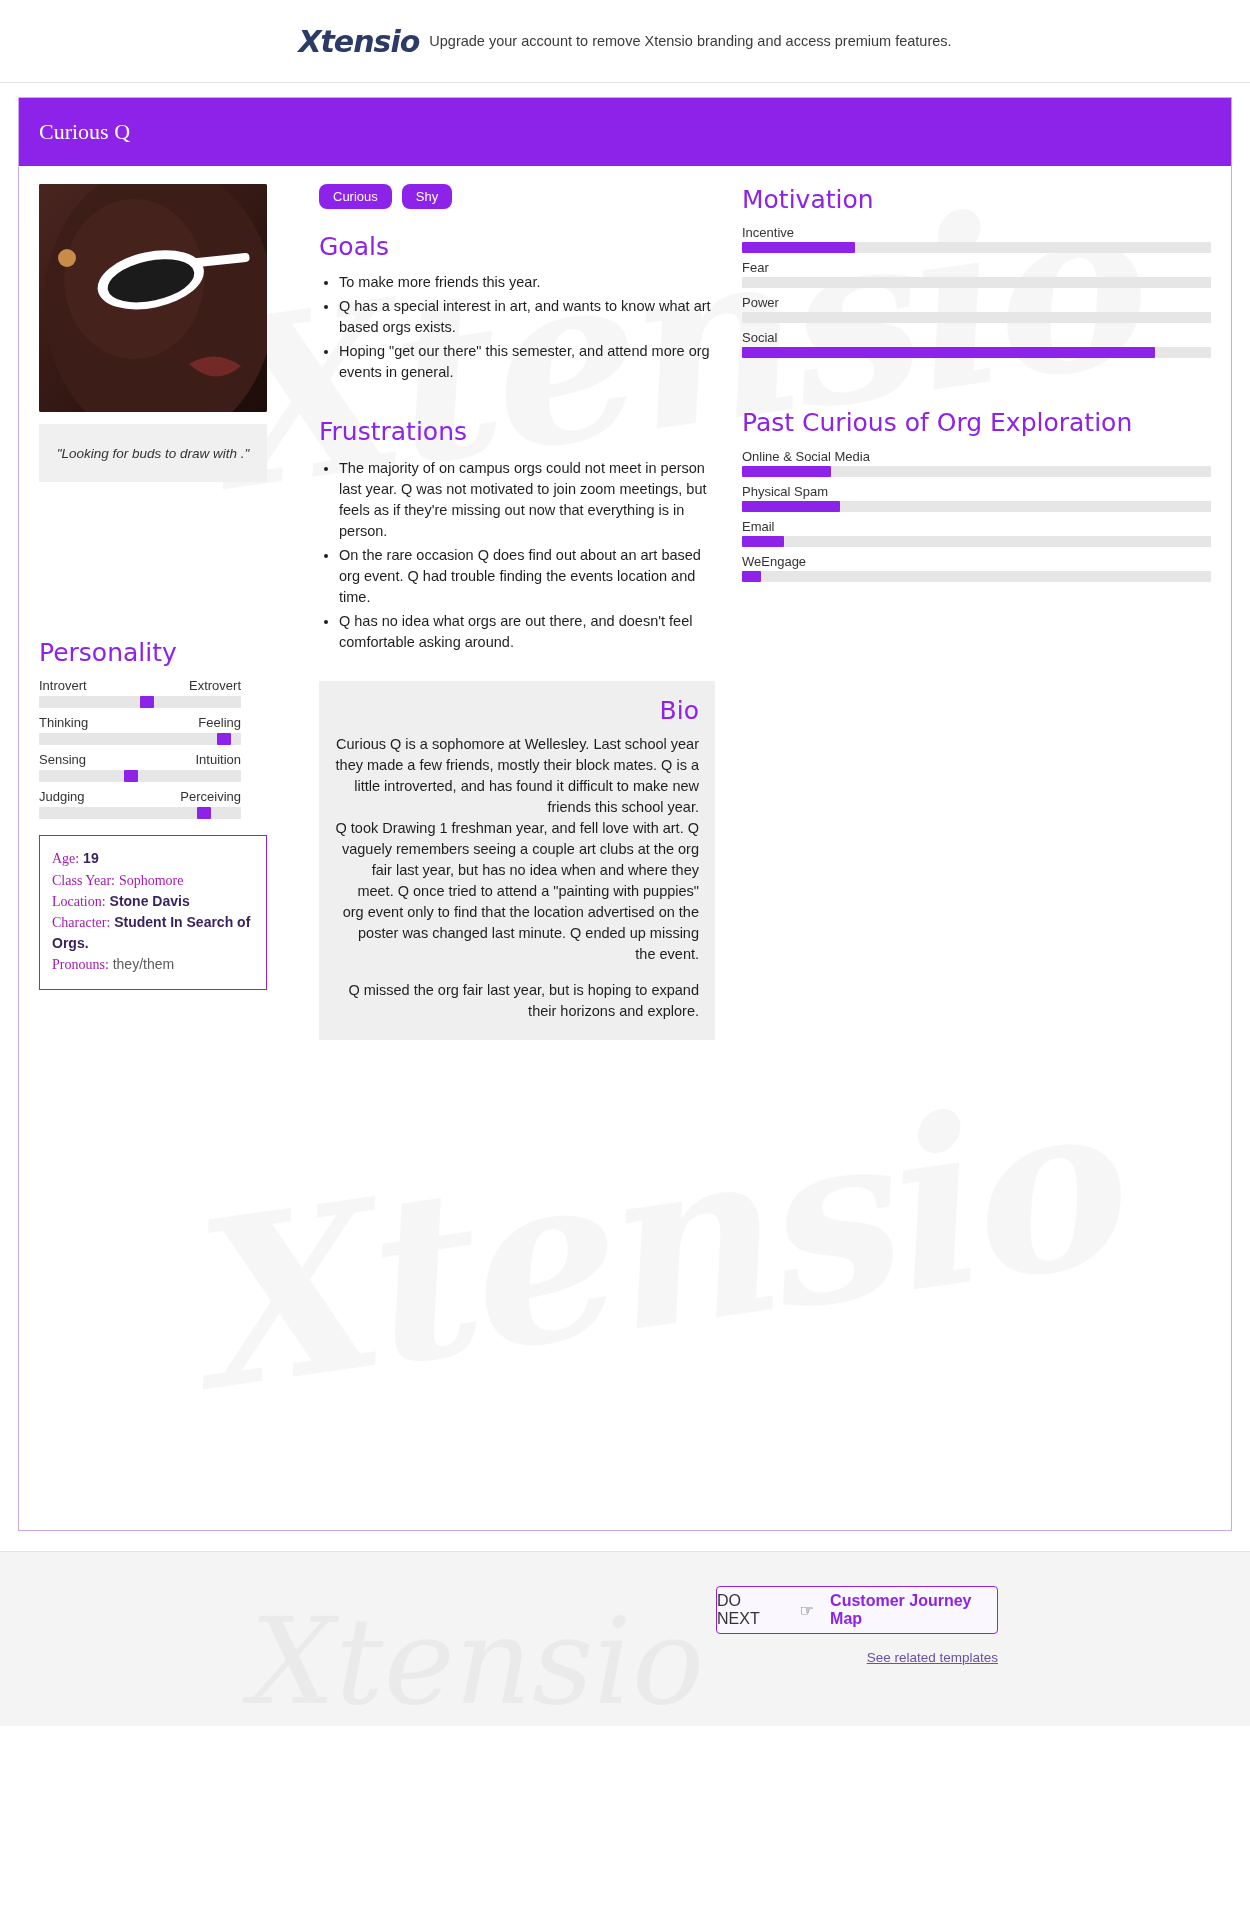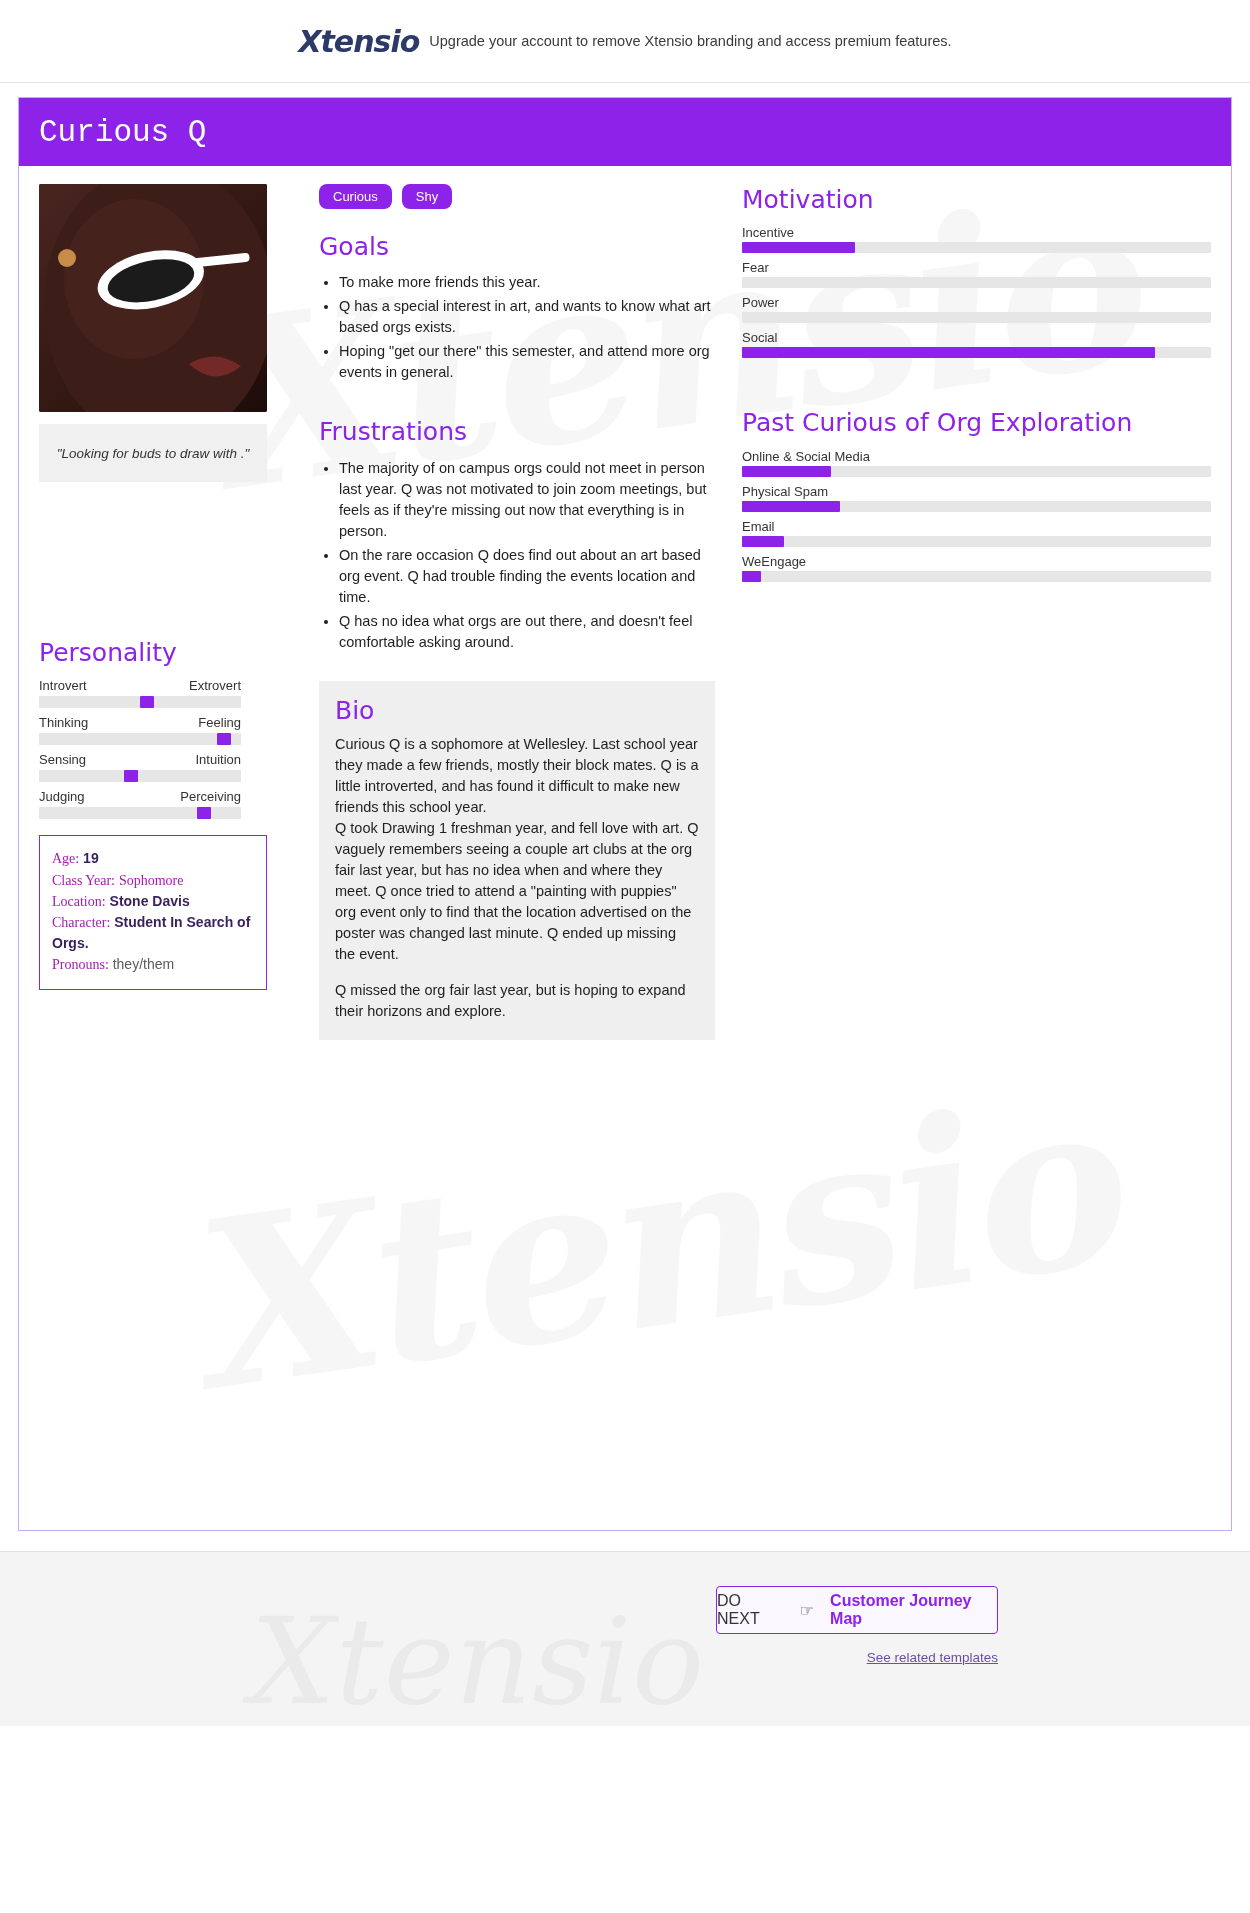--- a/index.html
+++ b/index.html
@@ -46,23 +46,23 @@
   }
   .doc-header {
     background: #8d22e8;
     height: 68px;
     display: flex;
     align-items: center;
     padding: 0 20px;
   }
   .doc-title {
     color: #ffffff;
-    font-size: 31px;
+    font-size: 22px;
     font-weight: 400;
-    font-family: Liberation Mono, monospace;
+    font-family: Liberation Serif, serif;
   }
 
   
   .watermark {
     position: absolute;
     pointer-events: none;
     color: rgba(0,0,0,0.035);
     font-size: 230px;
     font-style: italic;
     font-weight: 700;
@@ -167,20 +167,21 @@
     line-height: 1.45;
   }
   ul.bullets li { margin-bottom: 3px; }
   .block-gap { height: 30px; }
 
   .bio-box {
     margin-top: 28px;
     background: #efefef;
     padding: 14px 16px 18px 16px;
     width: 396px;
+    text-align: right;
   }
   .bio-box .sec-title { margin-bottom: 8px; }
   .bio-p {
     font-size: 14.5px;
     color: #1f1f1f;
     line-height: 1.45;
     margin: 0 0 0 0;
   }
   .bio-p + .bio-p { margin-top: 0; }
   .bio-space { height: 15px; }

